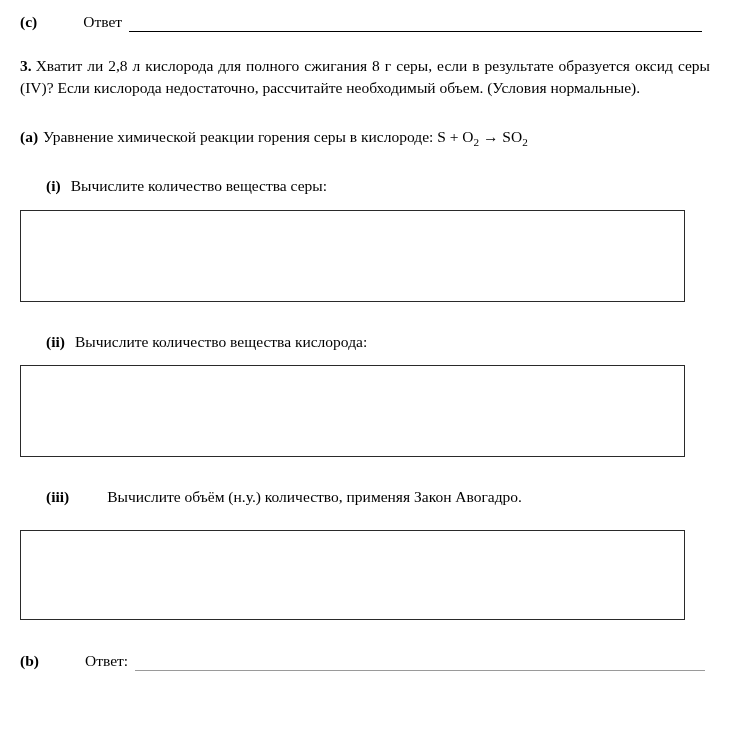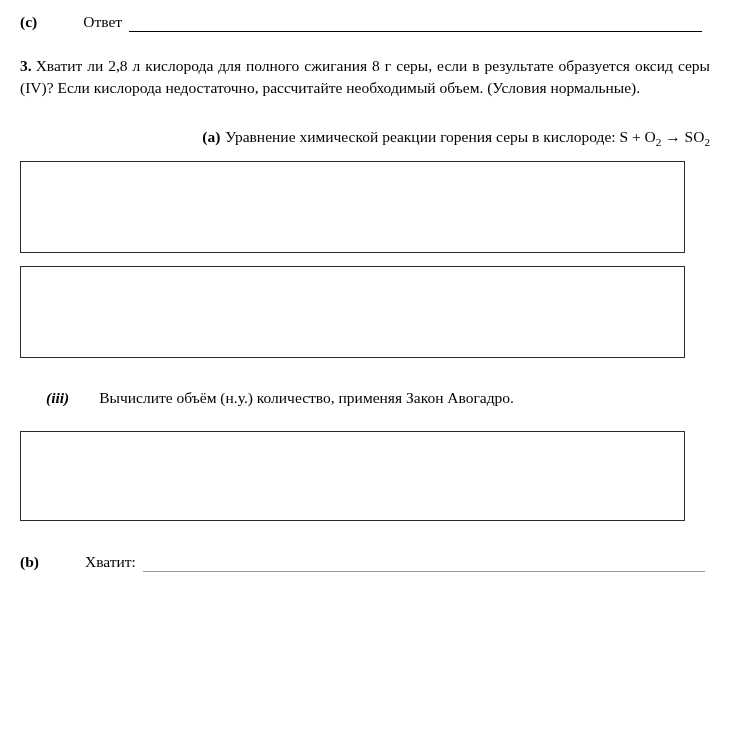--- a/index.html
+++ b/index.html
@@ -45,35 +45,34 @@
     text-align: justify;
     line-height: 1.42;
     font-family: Liberation Serif, serif;
   }
   .problem .num { font-weight: bold; margin-right: 4px; }
 
   
   .part-a {
     margin: 27px 40px 0 20px;
     line-height: 1.4;
-    text-align: right;
   }
   .part-a .lbl { font-weight: bold; margin-right: 5px; }
   sub {
     font-size: 0.72em;
     line-height: 0;
   }
 
   
   .sub-item {
     margin: 27px 40px 0 46px;
     line-height: 1.4;
   }
   .sub-item .lbl { font-weight: bold; margin-right: 10px; }
-  .sub-item .lbl.wide { margin-right: 30px; font-style: italic; }
+  .sub-item .lbl.wide { margin-right: 38px; }
 
   
   .answer-box {
     box-sizing: border-box;
     margin: 13px 0 0 20px;
     width: 665px;
     height: 92px;
     border: 1px solid #2a2a2a;
     background: #ffffff;
   }
@@ -100,28 +99,34 @@
 
   <div class="problem">
     <span class="num">3.</span><span>Хватит ли 2,8 л кислорода для полного сжигания 8 г серы, если в результате образуется оксид серы (IV)? Если кислорода недостаточно, рассчитайте необходимый объем. (Условия нормальные).</span>
   </div>
 
   <div class="part-a">
     <span class="lbl">(a)</span><span>Уравнение химической реакции горения серы в кислороде:</span>
     <span><span>S + O</span><sub>2</sub><span> → SO</span><sub>2</sub></span>
   </div>
 
+  <div class="sub-item">
+    <span class="lbl">(i)</span><span>Вычислите количество вещества серы:</span>
+  </div>
   <div class="answer-box"></div>
 
+  <div class="sub-item gap-lg">
+    <span class="lbl">(ii)</span><span>Вычислите количество вещества кислорода:</span>
+  </div>
   <div class="answer-box"></div>
 
   <div class="sub-item gap-lg">
     <span class="lbl wide">(iii)</span><span>Вычислите объём (н.у.) количество, применяя Закон Авогадро.</span>
   </div>
   <div class="answer-box tall gap-xl"></div>
 
   <div class="answer-line line-b">
     <span class="lbl">(b)</span>
-    <span class="txt">Хватит:</span>
+    <span class="txt">Ответ:</span>
     <span class="fill-line gray"></span>
   </div>
 
 </div>
 
 </body></html>

